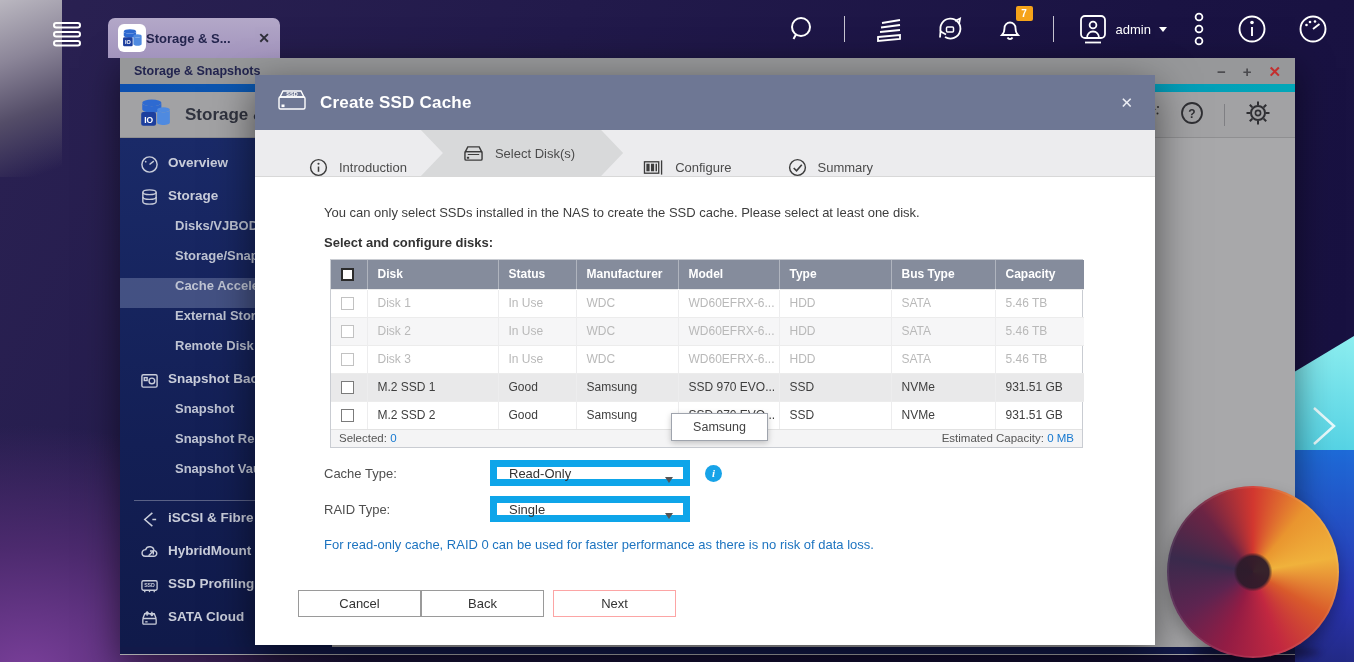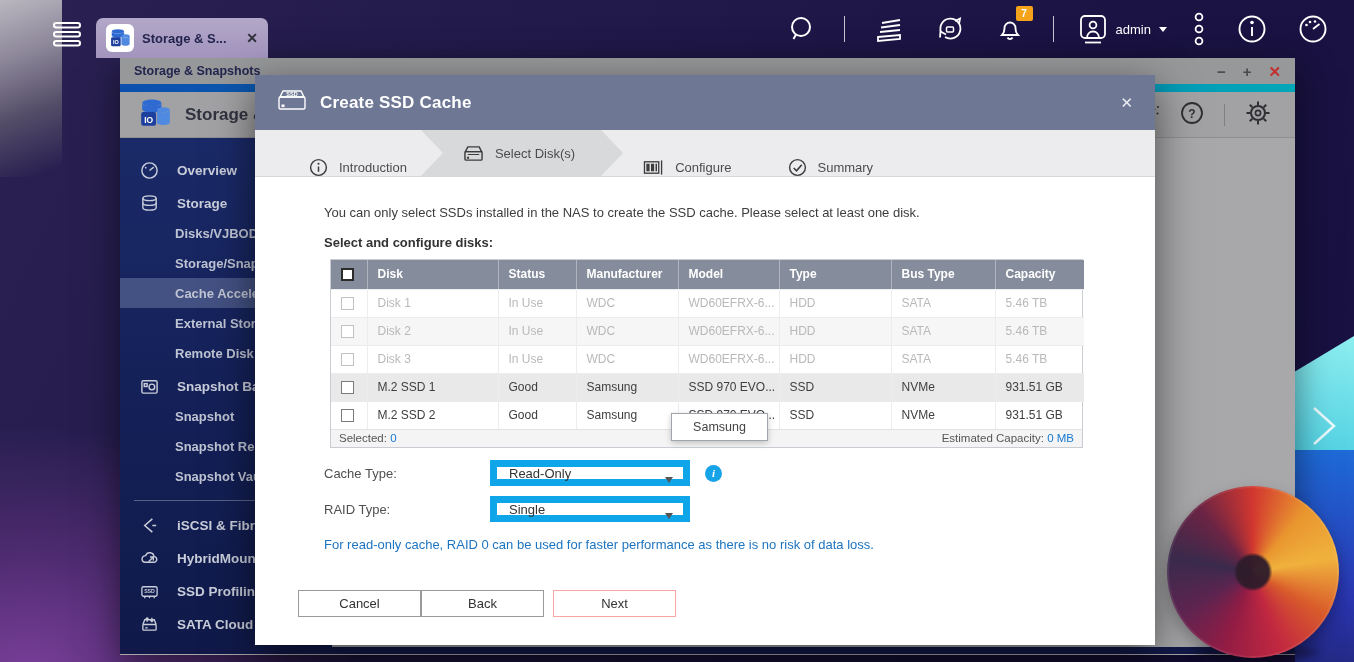--- a/index.html
+++ b/index.html
@@ -19,23 +19,23 @@
   .strip{position:absolute;left:1295px;top:0;width:59px;height:662px;z-index:1;}
   .strip-cyan{position:absolute;top:336px;height:118px;width:100%;
     background:linear-gradient(180deg,#8deef0,#54d2e4);clip-path:polygon(0 30%,100% 0,100% 100%,0 100%);}
   .strip-blue{position:absolute;top:450px;bottom:0;width:100%;
     background:linear-gradient(180deg,#1e6bd8 0%,#2a35b0 70%,#232a86 100%);}
   .strip-chev{position:absolute;top:402px;left:11px;}
 
   
   .taskbar{position:absolute;left:0;top:0;width:100%;height:58px;z-index:20;}
   .hamburger{position:absolute;left:52px;top:21px;width:30px;height:26px;}
-  .tab{position:absolute;left:96px;top:18px;width:172px;height:40px;
+  .tab{position:absolute;left:108px;top:18px;width:172px;height:40px;
     background:linear-gradient(180deg,#b3a8c8,#a294bd);border-radius:7px 7px 0 0;
-    display:flex;align-items:center;padding:0 10px;gap:8px;}
+    display:flex;align-items:center;padding:0 10px;}
   .tab-icon{width:28px;height:28px;background:#fff;border-radius:6px;display:flex;align-items:center;justify-content:center;flex:none;}
   .tab-label{font-size:13px;color:#23244d;font-weight:600;flex:1;white-space:nowrap;overflow:hidden;}
   .tab-close{color:#2e2e38;font-size:14px;font-weight:700;}
   .tb-right{position:absolute;right:14px;top:0;height:58px;display:flex;align-items:center;color:#fff;}
   .tb-right svg{display:block;}
   .tb-div{width:1px;height:26px;background:rgba(255,255,255,.75);margin:0 18px;}
   .tb-ic{margin:0 11px;position:relative;}
   .badge{position:absolute;top:-8px;right:-9px;min-width:17px;height:15px;background:#f5a31a;
     color:#fff;font-size:10px;font-weight:700;display:flex;align-items:center;justify-content:center;border-radius:2px;padding:0 2px;}
   .admin{display:flex;align-items:center;gap:8px;margin:0 6px;}
@@ -53,21 +53,21 @@
   .accent{height:8px;background:linear-gradient(90deg,#0c4fae 0%,#0879b5 55%,#02a7b8 100%);}
   .toolbar{height:46px;background:#a2a2a4;border-bottom:1px solid #8f8f91;display:flex;align-items:center;padding:0 18px;}
   .app-name{font-size:17px;font-weight:600;color:#30333f;margin-left:13px;white-space:nowrap;}
   .toolbar-right{margin-left:auto;display:flex;align-items:center;gap:20px;padding-right:6px;}
   .tbr-div{width:1px;height:22px;background:#7f7f83;}
   .window-body{display:flex;height:509px;}
   .sidebar{width:212px;background:linear-gradient(180deg,#1a2a68 0%,#131f55 60%,#101a4a 100%);padding-top:14px;flex:none;overflow:hidden;}
   .main{flex:1;background:#a8a8aa;}
   .win-bottom{height:7px;background:#121949;}
 
-  .side-item{height:30px;display:flex;align-items:center;gap:18px;padding-left:20px;
+  .side-item{height:30px;display:flex;align-items:flex-start;gap:9px;padding-left:20px;
     color:#c9cdda;font-size:13.5px;font-weight:700;white-space:nowrap;}
   .side-item.parent{margin-top:3px;}
   .side-item.sub{padding-left:55px;font-weight:600;font-size:13px;color:#bfc4d3;}
   .side-item.selected{background:rgba(160,172,205,.33);}
   .side-item svg{flex:none;}
   .side-divider{height:1px;background:rgba(255,255,255,.3);margin:9px 0 9px 14px;width:172px;}
 
   
   .dialog{position:absolute;left:255px;top:75px;width:900px;height:570px;background:#fff;
     z-index:40;box-shadow:0 12px 40px rgba(0,0,0,.55);}

